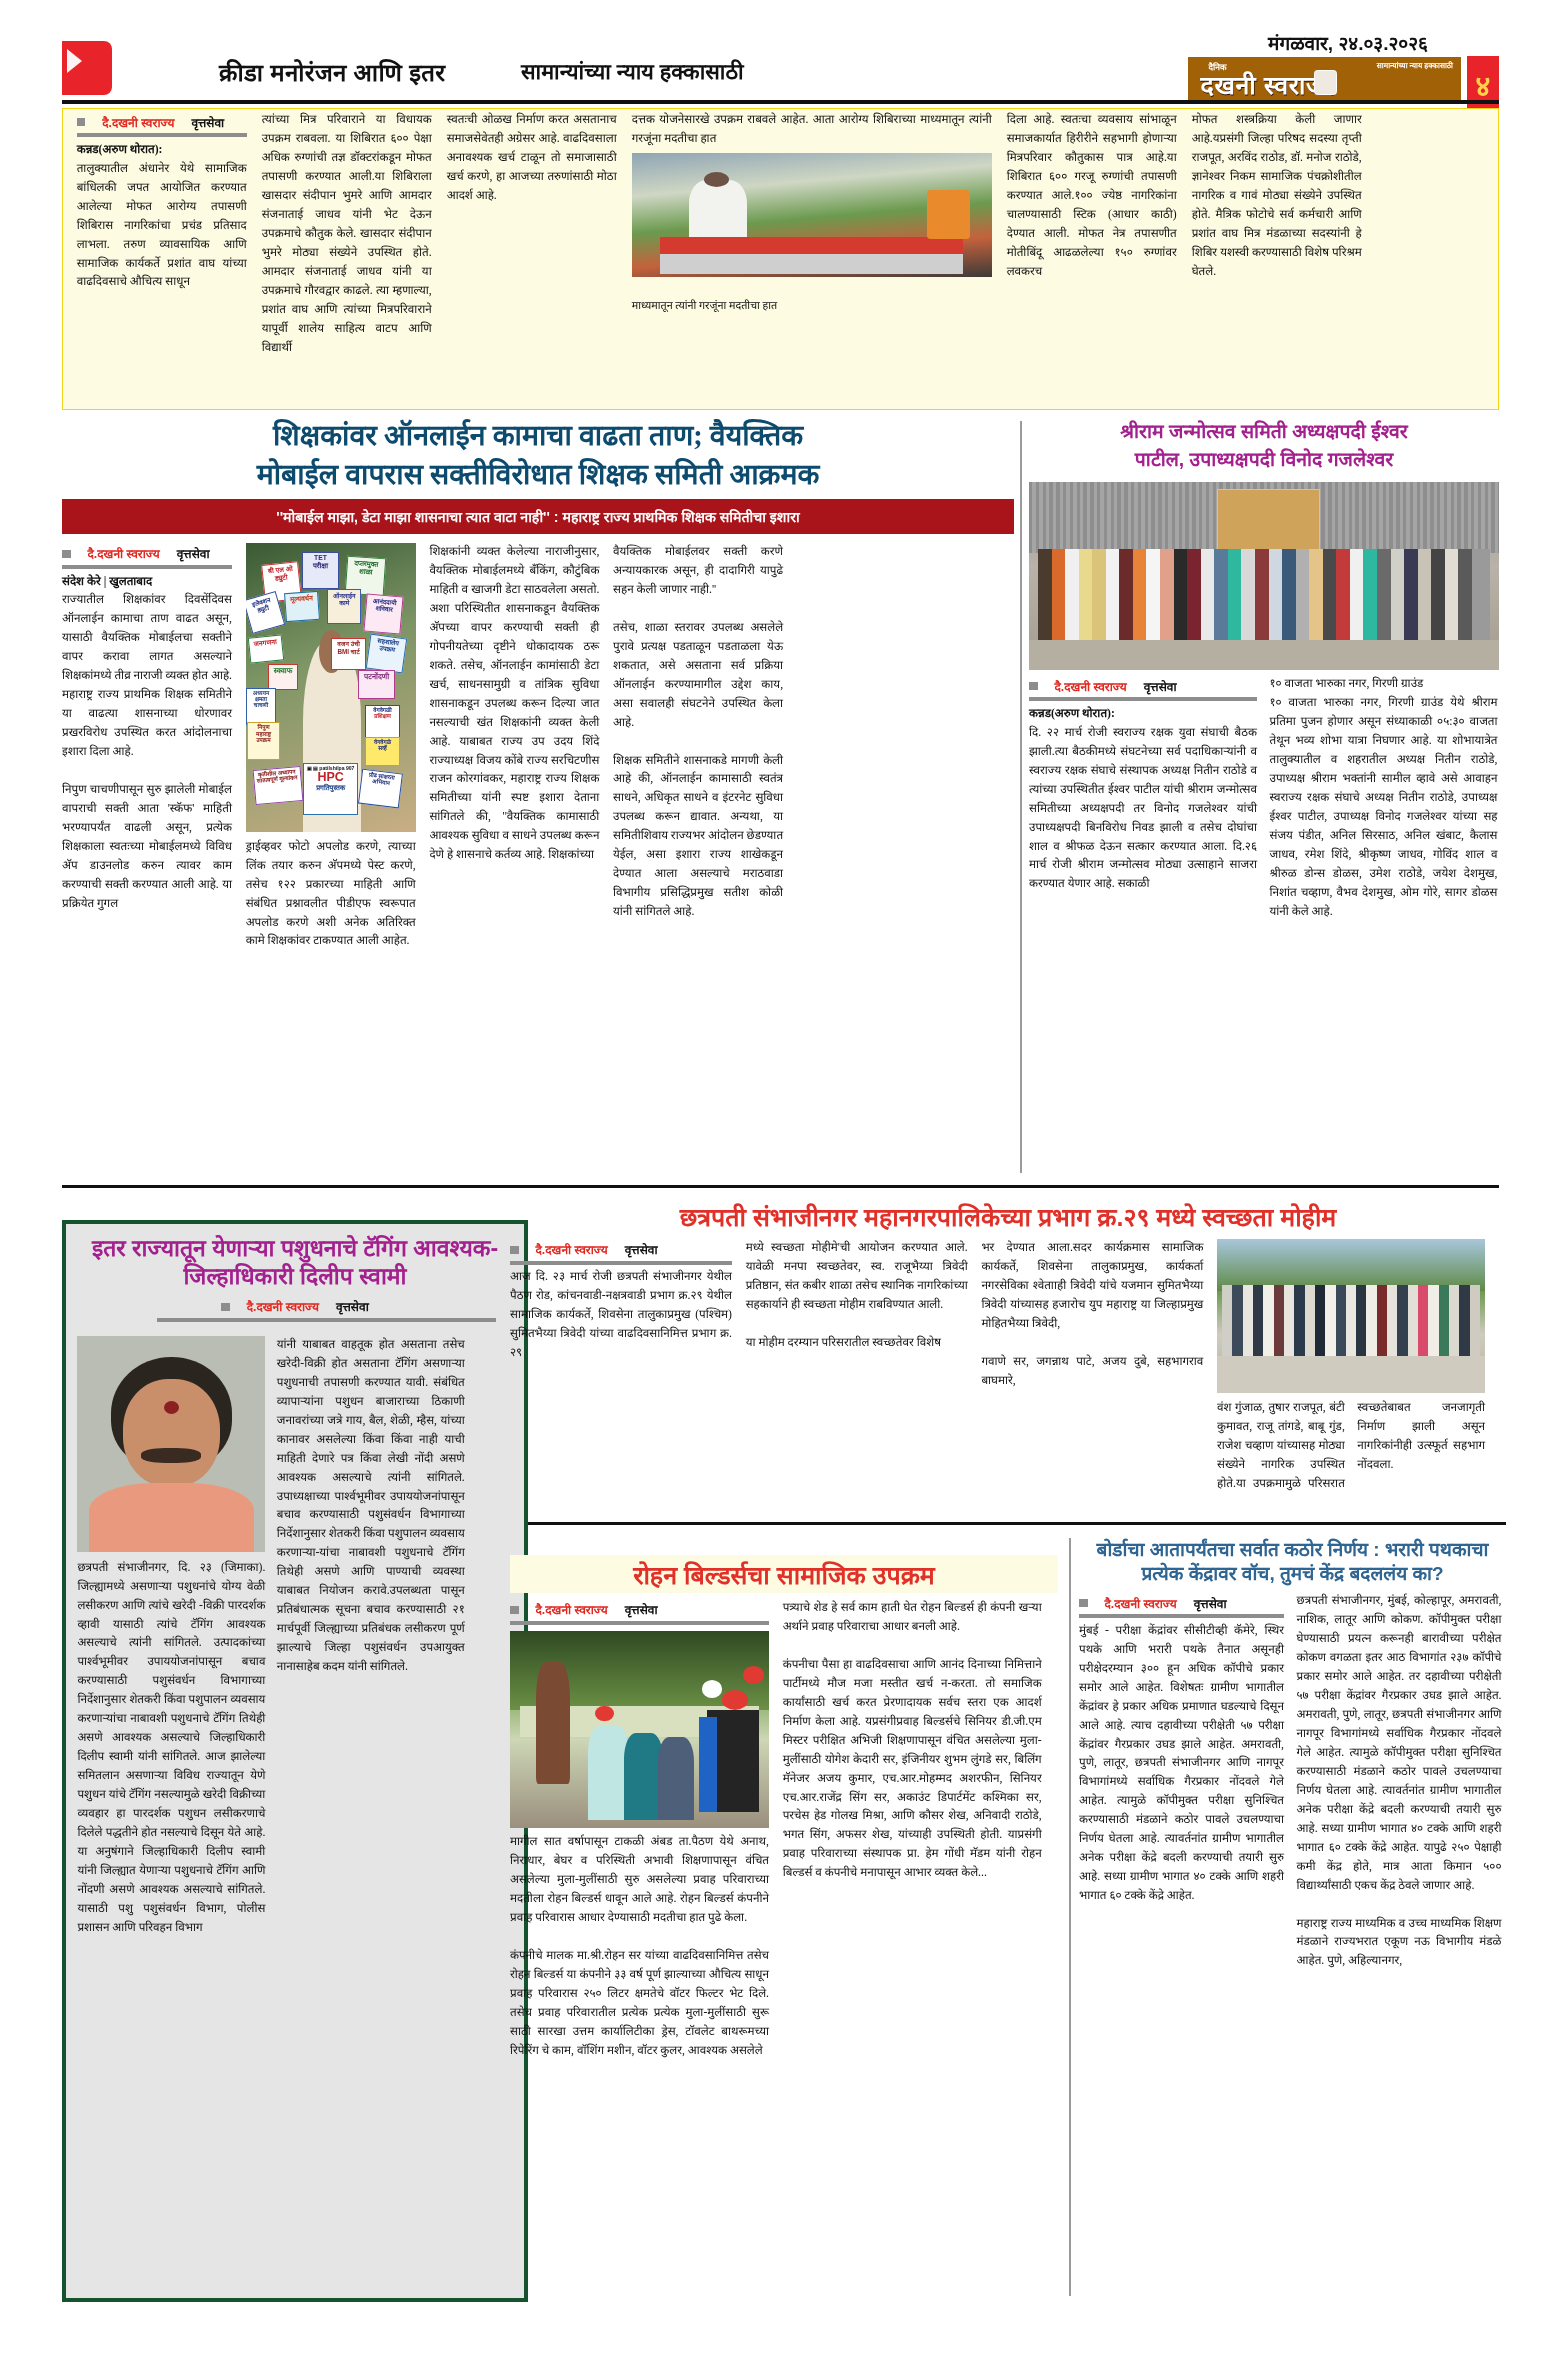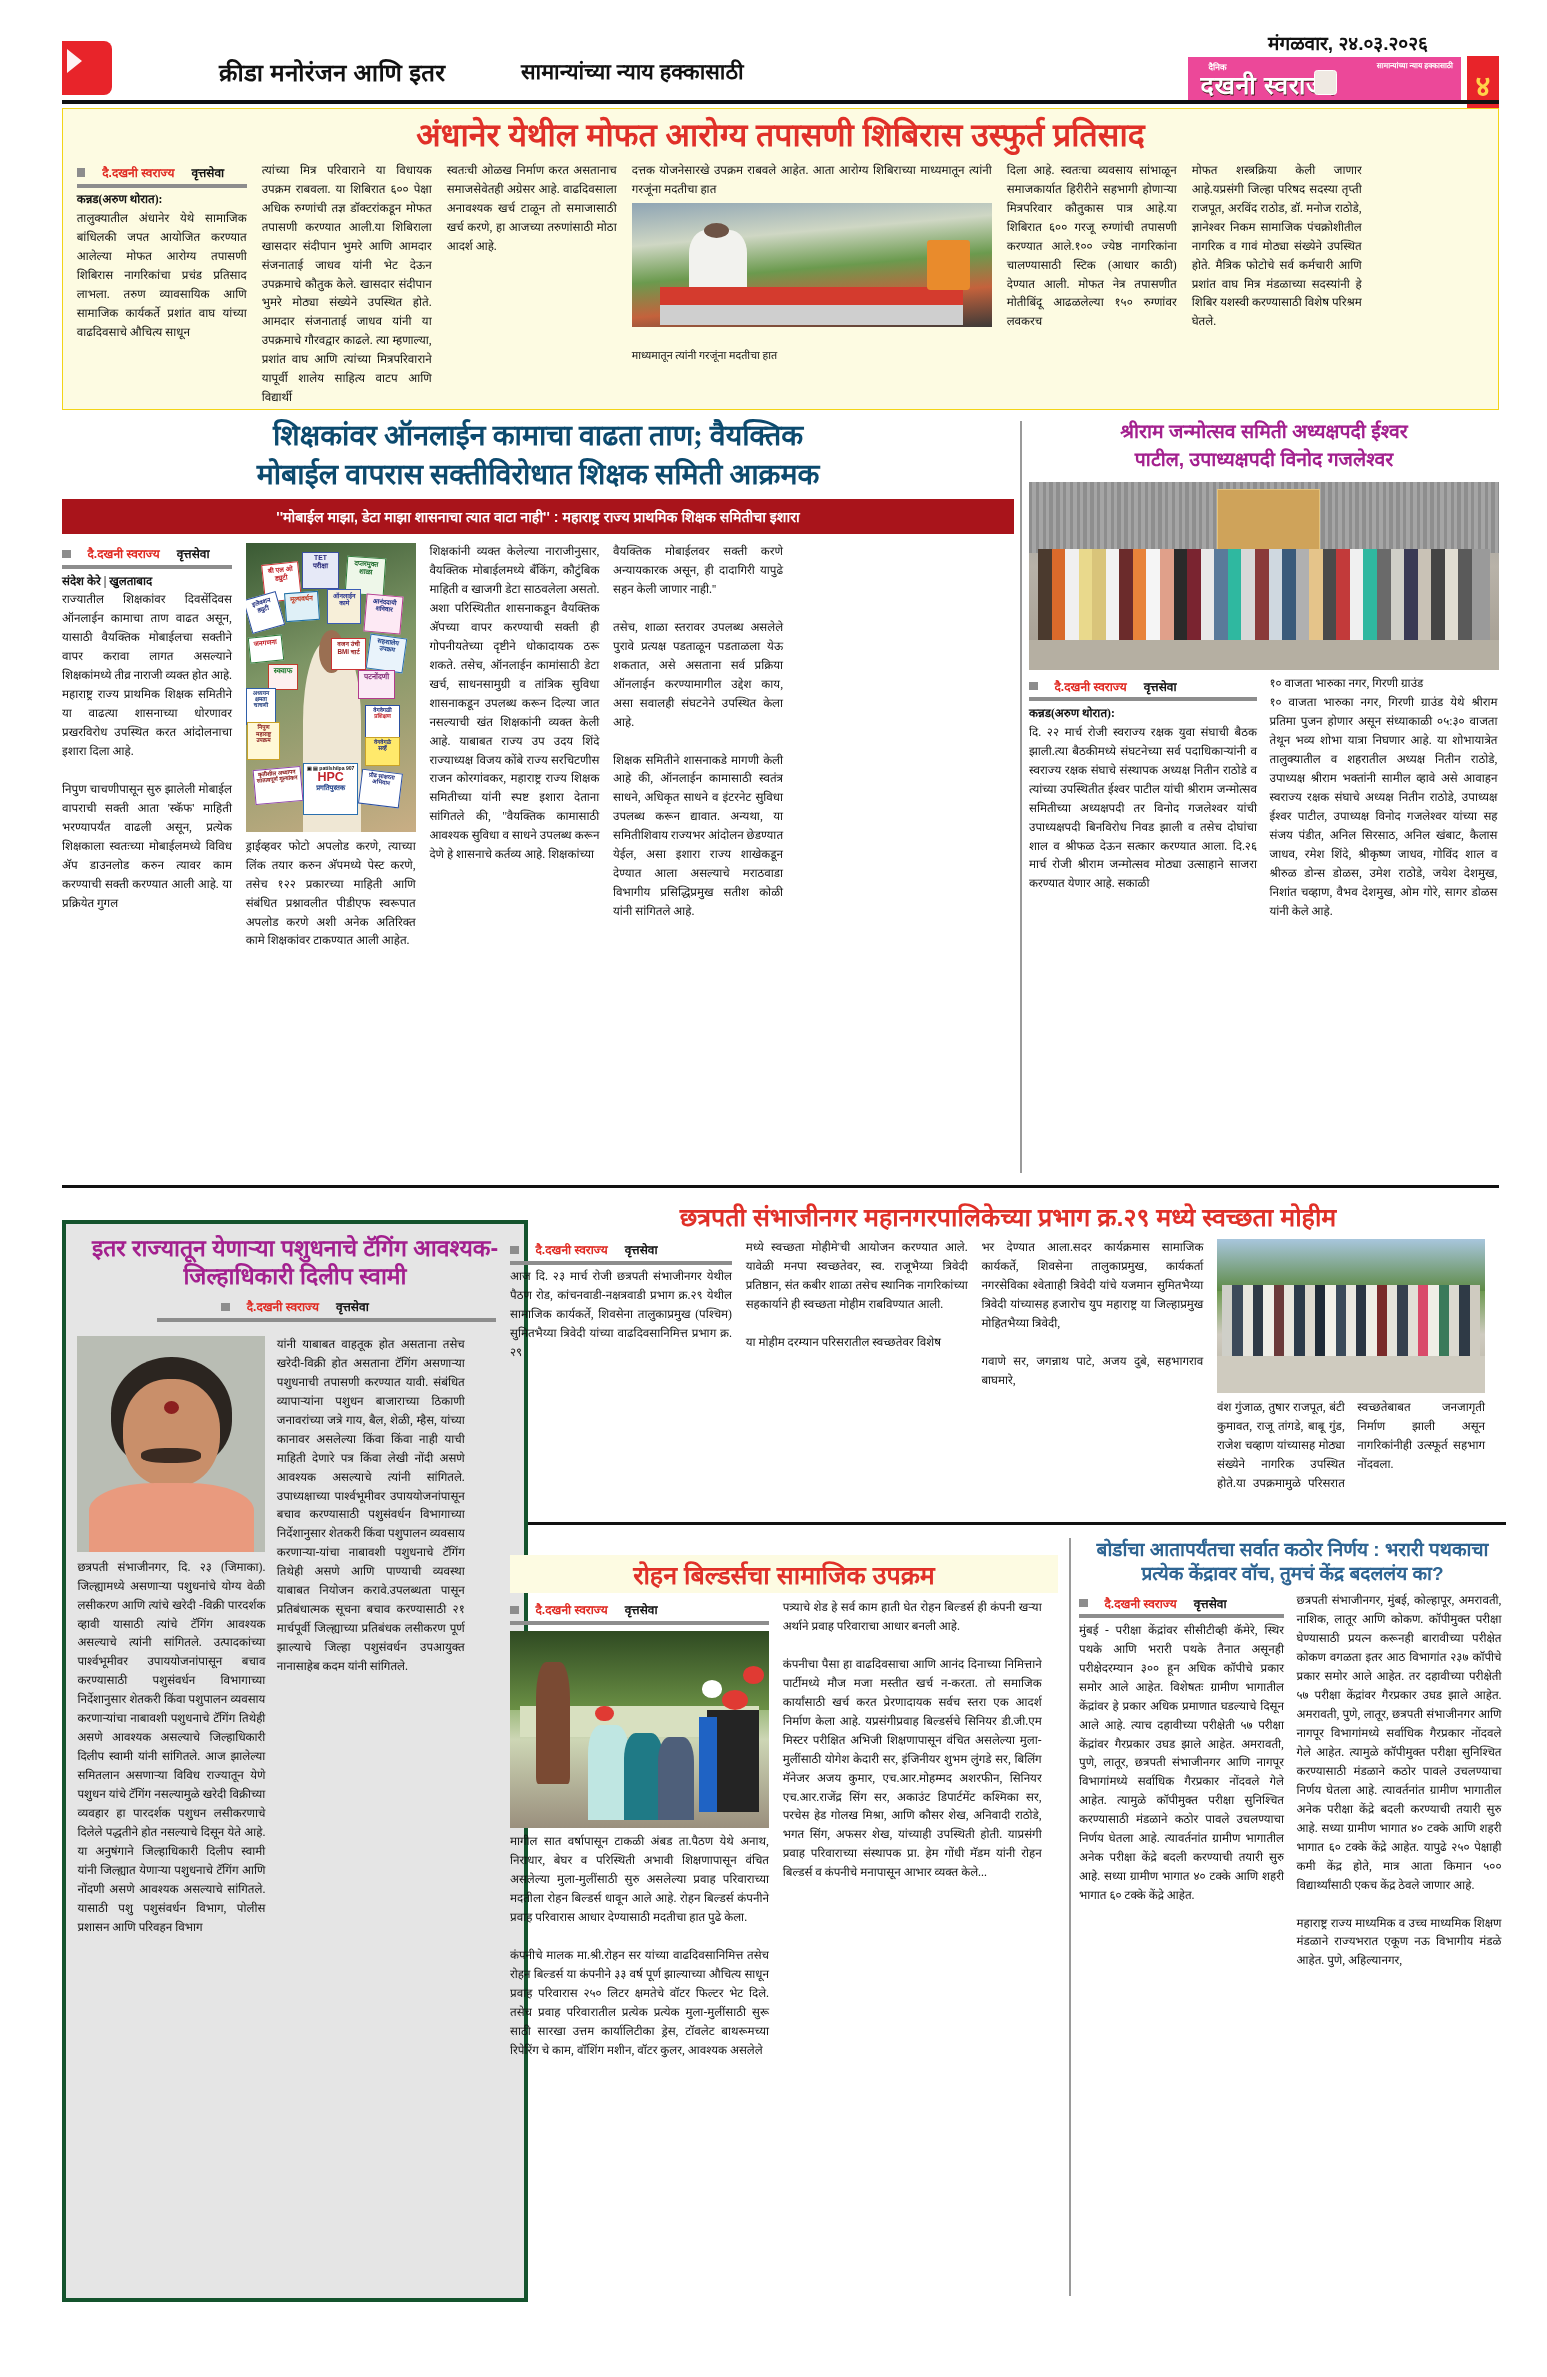--- a/index.html
+++ b/index.html
@@ -36,21 +36,21 @@
     font-size: 21.6px; font-weight: bold; color:#111;
     font-family: "Liberation Sans", sans-serif;
   }
   .mh-date {
     position: absolute; right: 120px; top: 30px;
     font-size: 19px; font-weight: bold; color:#111;
     font-family: "Liberation Sans", sans-serif;
   }
   .mh-logo {
     position: absolute; right: 87px; top: 57px;
-    width: 273px; height: 44px; background: #ec4899;
+    width: 273px; height: 44px; background: #a16207;
     display: flex; align-items: center; justify-content: center;
   }
   .mh-logo-inner{ position:relative; width:100%; height:100%; }
   .mh-dainik{
     position:absolute; left:20.5px; top:4px; color:#fff; font-size:8.5px;
     font-family:"Liberation Sans", sans-serif; font-weight:bold;
   }
   .mh-logo-name{
     position:absolute; left:12.5px; top:10.3px; color:#fff; font-size:25px;
     font-weight:bold; letter-spacing:0.6px; font-family:"Liberation Sans", sans-serif;
@@ -172,21 +172,20 @@
         <div class="mh-motto">सामान्यांच्या न्याय हक्कासाठी</div>
         <div class="mh-logo-name">दखनी स्वराज्य</div>
         <div class="mh-emblem"></div>
       </div>
     </div>
     <div class="mh-pageno">४</div>
     <div class="mh-rule"></div>
   </div>
 
   <div class="lead">
-    <div class="redhead lead-head">अंधानेर येथील मोफत आरोग्य तपासणी शिबिरास उस्फुर्त प्रतिसाद</div>
     <div class="lead-cols">
 
       <div class="lead-c">
         <div class="byline">
           <div class="byline-row">
             <span class="byline-sq"></span>
             <span class="byline-red">दै.दखनी स्वराज्य</span>
             <span class="byline-blk">वृत्तसेवा</span>
           </div>
           <div class="byline-rule"></div>

